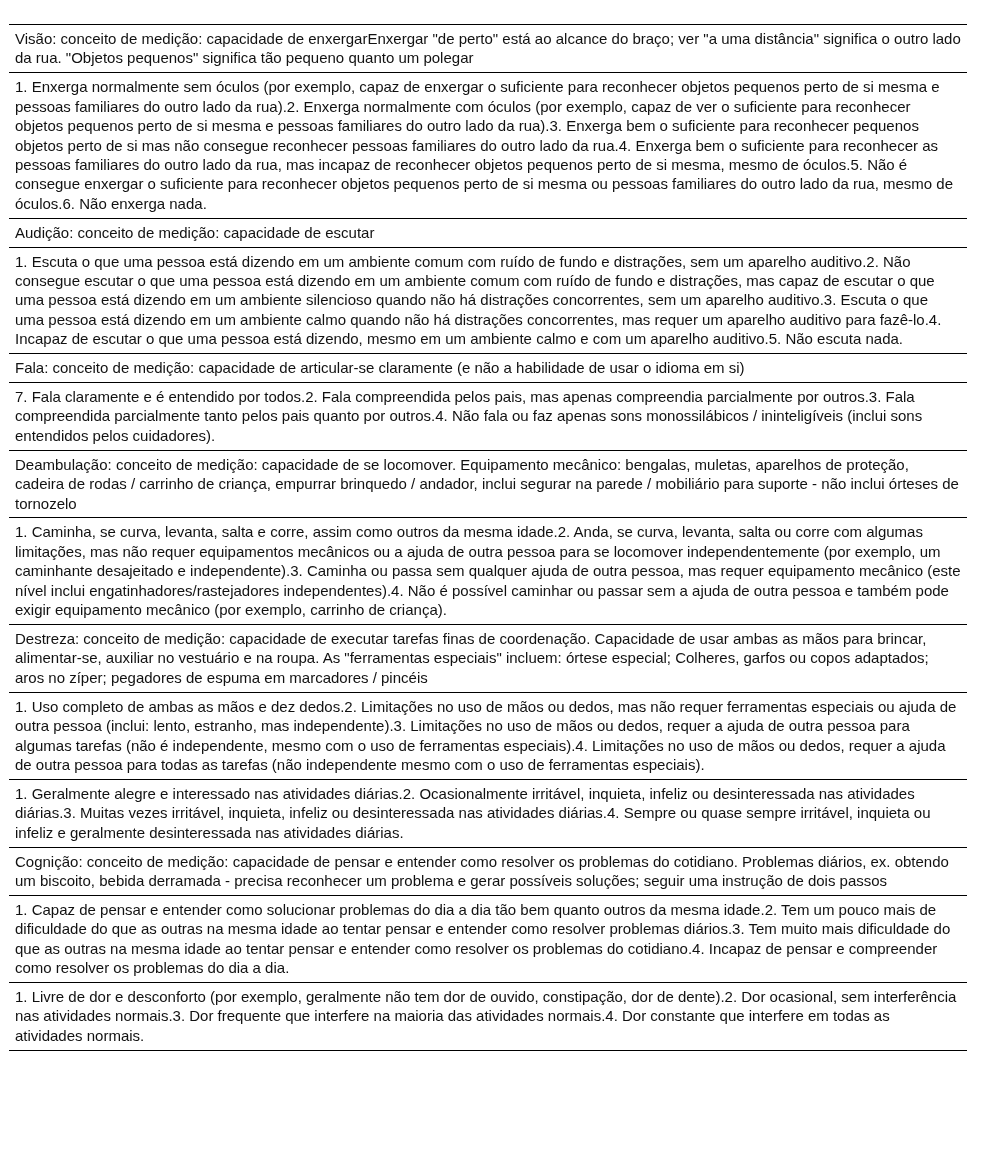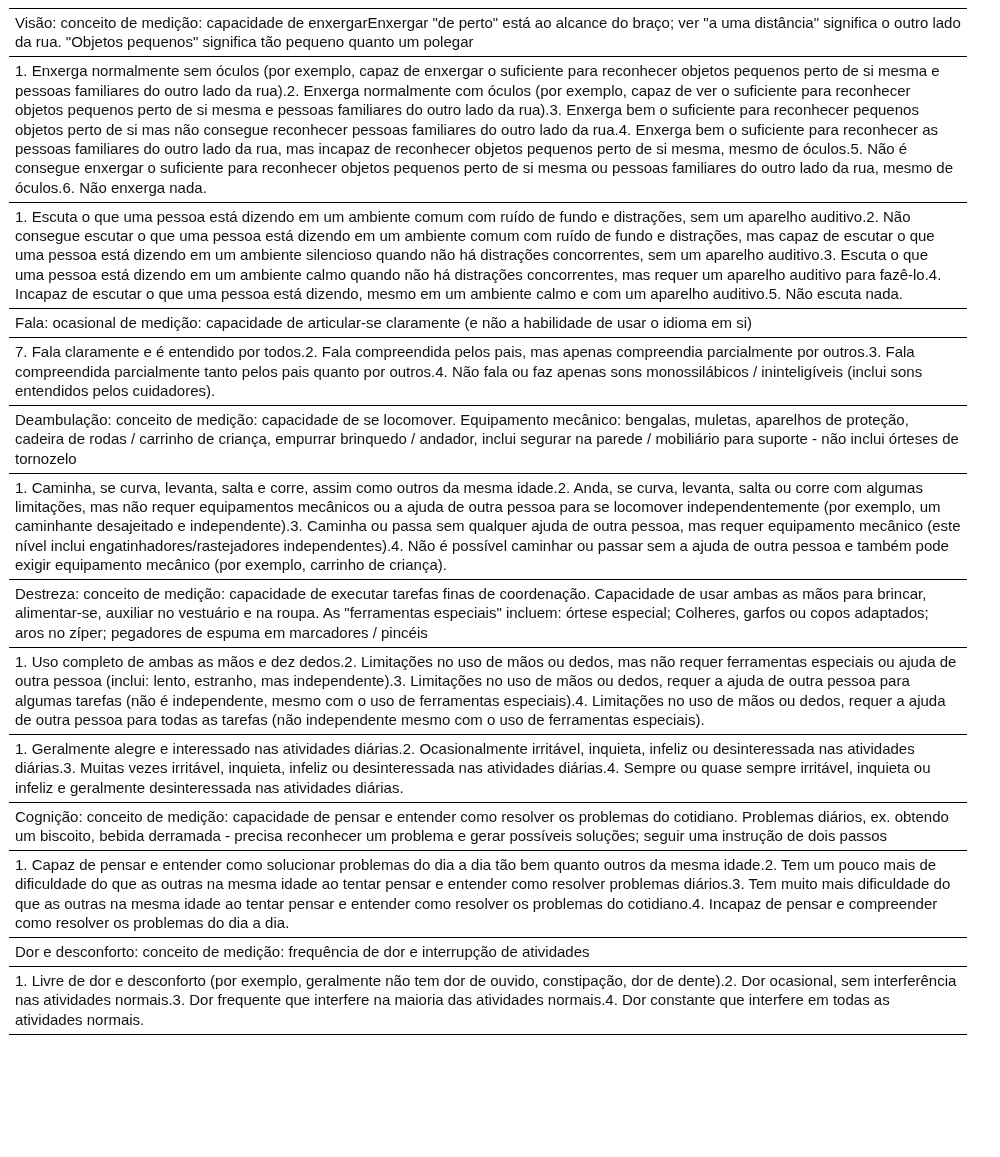--- a/index.html
+++ b/index.html
@@ -8,21 +8,21 @@
     background: #ffffff;
   }
   body {
     font-family: "Liberation Sans", "DejaVu Sans", sans-serif;
     color: #111111;
     -webkit-font-smoothing: antialiased;
   }
   .page {
     width: 976px;
     box-sizing: border-box;
-    padding: 8px 9px 0 9px;
+    padding: 24px 9px 0 9px;
     background: #ffffff;
   }
   .table {
     border-top: 1.5px solid #000000;
   }
   .row {
     border-bottom: 1.5px solid #000000;
     padding: 4px 6px 4.5px 6px;
     font-size: 15px;
     line-height: 19.4px;
@@ -30,26 +30,26 @@
     word-wrap: break-word;
   }
 </style>
 </head>
 <body>
 
 <div class="page">
   <div class="table">
       <div class="row header">Visão: conceito de medição: capacidade de enxergarEnxergar "de perto" está ao alcance do braço; ver "a uma distância" significa o outro lado da rua. "Objetos pequenos" significa tão pequeno quanto um polegar</div>
       <div class="row levels">1. Enxerga normalmente sem óculos (por exemplo, capaz de enxergar o suficiente para reconhecer objetos pequenos perto de si mesma e pessoas familiares do outro lado da rua).2. Enxerga normalmente com óculos (por exemplo, capaz de ver o suficiente para reconhecer objetos pequenos perto de si mesma e pessoas familiares do outro lado da rua).3. Enxerga bem o suficiente para reconhecer pequenos objetos perto de si mas não consegue reconhecer pessoas familiares do outro lado da rua.4. Enxerga bem o suficiente para reconhecer as pessoas familiares do outro lado da rua, mas incapaz de reconhecer objetos pequenos perto de si mesma, mesmo de óculos.5. Não é consegue enxergar o suficiente para reconhecer objetos pequenos perto de si mesma ou pessoas familiares do outro lado da rua, mesmo de óculos.6. Não enxerga nada.</div>
+      <div class="row header">Audição: conceito de medição: capacidade de escutar</div>
       <div class="row levels">1. Escuta o que uma pessoa está dizendo em um ambiente comum com ruído de fundo e distrações, sem um aparelho auditivo.2. Não consegue escutar o que uma pessoa está dizendo em um ambiente comum com ruído de fundo e distrações, mas capaz de escutar o que uma pessoa está dizendo em um ambiente silencioso quando não há distrações concorrentes, sem um aparelho auditivo.3. Escuta o que uma pessoa está dizendo em um ambiente calmo quando não há distrações concorrentes, mas requer um aparelho auditivo para fazê-lo.4. Incapaz de escutar o que uma pessoa está dizendo, mesmo em um ambiente calmo e com um aparelho auditivo.5. Não escuta nada.</div>
-      <div class="row header">Fala: ocasional de medição: capacidade de articular-se claramente (e não a habilidade de usar o idioma em si)</div>
+      <div class="row header">Fala: conceito de medição: capacidade de articular-se claramente (e não a habilidade de usar o idioma em si)</div>
       <div class="row levels">7. Fala claramente e é entendido por todos.2. Fala compreendida pelos pais, mas apenas compreendia parcialmente por outros.3. Fala compreendida parcialmente tanto pelos pais quanto por outros.4. Não fala ou faz apenas sons monossilábicos / ininteligíveis (inclui sons entendidos pelos cuidadores).</div>
       <div class="row header">Deambulação: conceito de medição: capacidade de se locomover. Equipamento mecânico: bengalas, muletas, aparelhos de proteção, cadeira de rodas / carrinho de criança, empurrar brinquedo / andador, inclui segurar na parede / mobiliário para suporte - não inclui órteses de tornozelo</div>
       <div class="row levels">1. Caminha, se curva, levanta, salta e corre, assim como outros da mesma idade.2. Anda, se curva, levanta, salta ou corre com algumas limitações, mas não requer equipamentos mecânicos ou a ajuda de outra pessoa para se locomover independentemente (por exemplo, um caminhante desajeitado e independente).3. Caminha ou passa sem qualquer ajuda de outra pessoa, mas requer equipamento mecânico (este nível inclui engatinhadores/rastejadores independentes).4. Não é possível caminhar ou passar sem a ajuda de outra pessoa e também pode exigir equipamento mecânico (por exemplo, carrinho de criança).</div>
       <div class="row header">Destreza: conceito de medição: capacidade de executar tarefas finas de coordenação. Capacidade de usar ambas as mãos para brincar, alimentar-se, auxiliar no vestuário e na roupa. As "ferramentas especiais" incluem: órtese especial; Colheres, garfos ou copos adaptados; aros no zíper; pegadores de espuma em marcadores / pincéis</div>
       <div class="row levels">1. Uso completo de ambas as mãos e dez dedos.2. Limitações no uso de mãos ou dedos, mas não requer ferramentas especiais ou ajuda de outra pessoa (inclui: lento, estranho, mas independente).3. Limitações no uso de mãos ou dedos, requer a ajuda de outra pessoa para algumas tarefas (não é independente, mesmo com o uso de ferramentas especiais).4. Limitações no uso de mãos ou dedos, requer a ajuda de outra pessoa para todas as tarefas (não independente mesmo com o uso de ferramentas especiais).</div>
       <div class="row levels">1. Geralmente alegre e interessado nas atividades diárias.2. Ocasionalmente irritável, inquieta, infeliz ou desinteressada nas atividades diárias.3. Muitas vezes irritável, inquieta, infeliz ou desinteressada nas atividades diárias.4. Sempre ou quase sempre irritável, inquieta ou infeliz e geralmente desinteressada nas atividades diárias.</div>
       <div class="row header">Cognição: conceito de medição: capacidade de pensar e entender como resolver os problemas do cotidiano. Problemas diários, ex. obtendo um biscoito, bebida derramada - precisa reconhecer um problema e gerar possíveis soluções; seguir uma instrução de dois passos</div>
       <div class="row levels">1. Capaz de pensar e entender como solucionar problemas do dia a dia tão bem quanto outros da mesma idade.2. Tem um pouco mais de dificuldade do que as outras na mesma idade ao tentar pensar e entender como resolver problemas diários.3. Tem muito mais dificuldade do que as outras na mesma idade ao tentar pensar e entender como resolver os problemas do cotidiano.4. Incapaz de pensar e compreender como resolver os problemas do dia a dia.</div>
-      <div class="row header">Dor e desconforto: conceito de medição: frequência de dor e interrupção de atividades</div>
       <div class="row levels">1. Livre de dor e desconforto (por exemplo, geralmente não tem dor de ouvido, constipação, dor de dente).2. Dor ocasional, sem interferência nas atividades normais.3. Dor frequente que interfere na maioria das atividades normais.4. Dor constante que interfere em todas as atividades normais.</div>
     </div>
 </div>
 
 </body></html>

